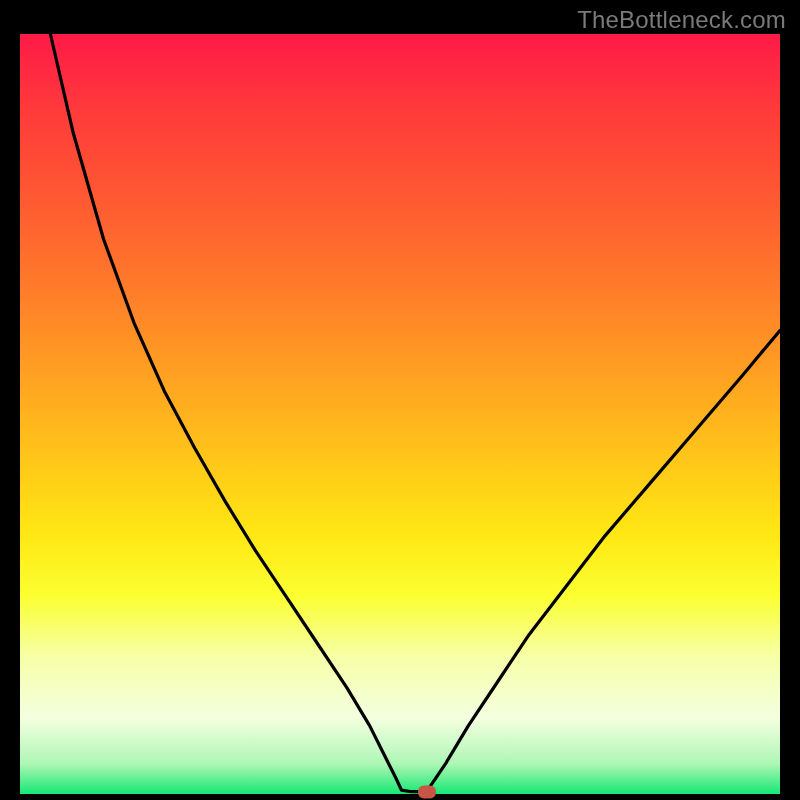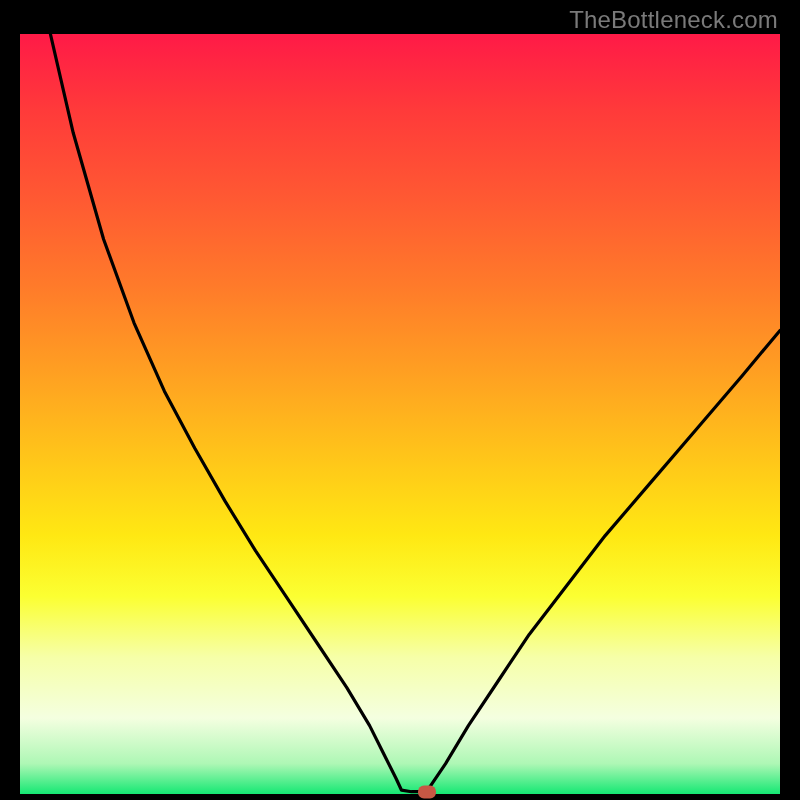--- a/index.html
+++ b/index.html
@@ -13,21 +13,21 @@
   }
   .frame {
     position: relative;
     width: 800px;
     height: 800px;
     background: #000000;
   }
   .watermark {
     position: absolute;
     top: 6px;
-    right: 22px;
+    right: 14px;
     color: #7a7a7a;
     font-size: 24px;
     font-weight: 500;
     letter-spacing: 0.2px;
     z-index: 30;
   }
   .plot {
     position: absolute;
     left: 20px;
     top: 34px;

